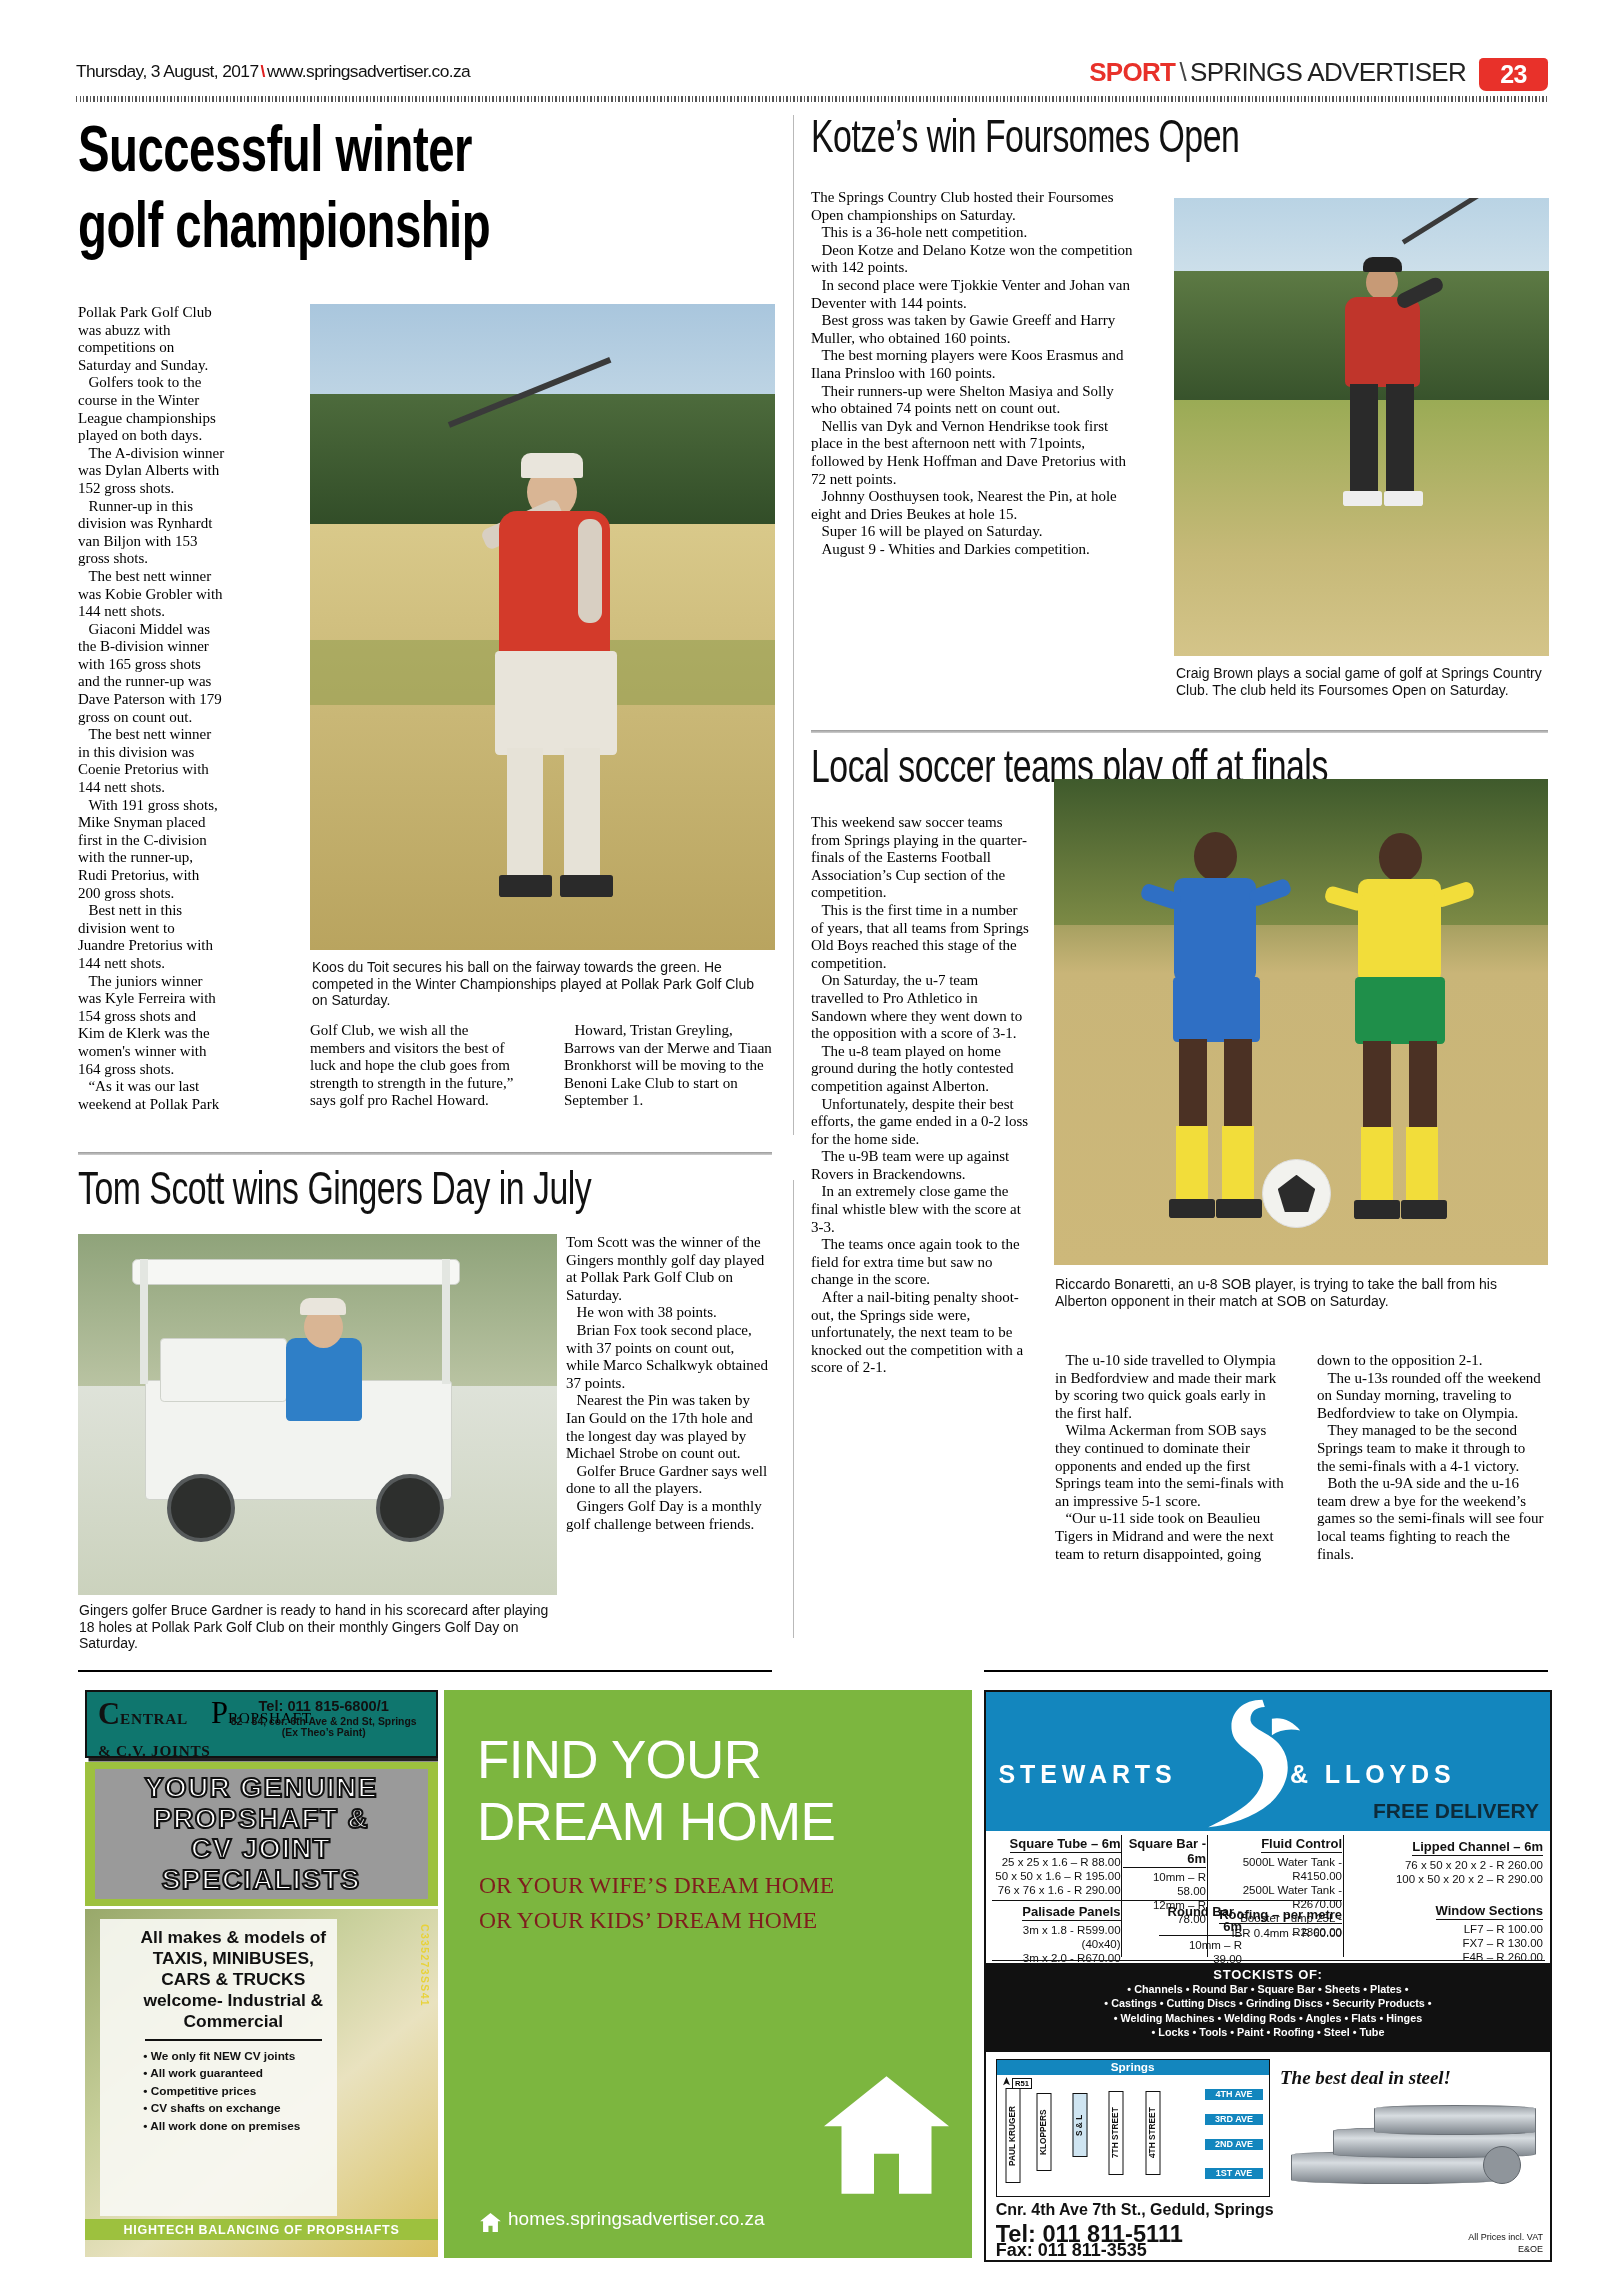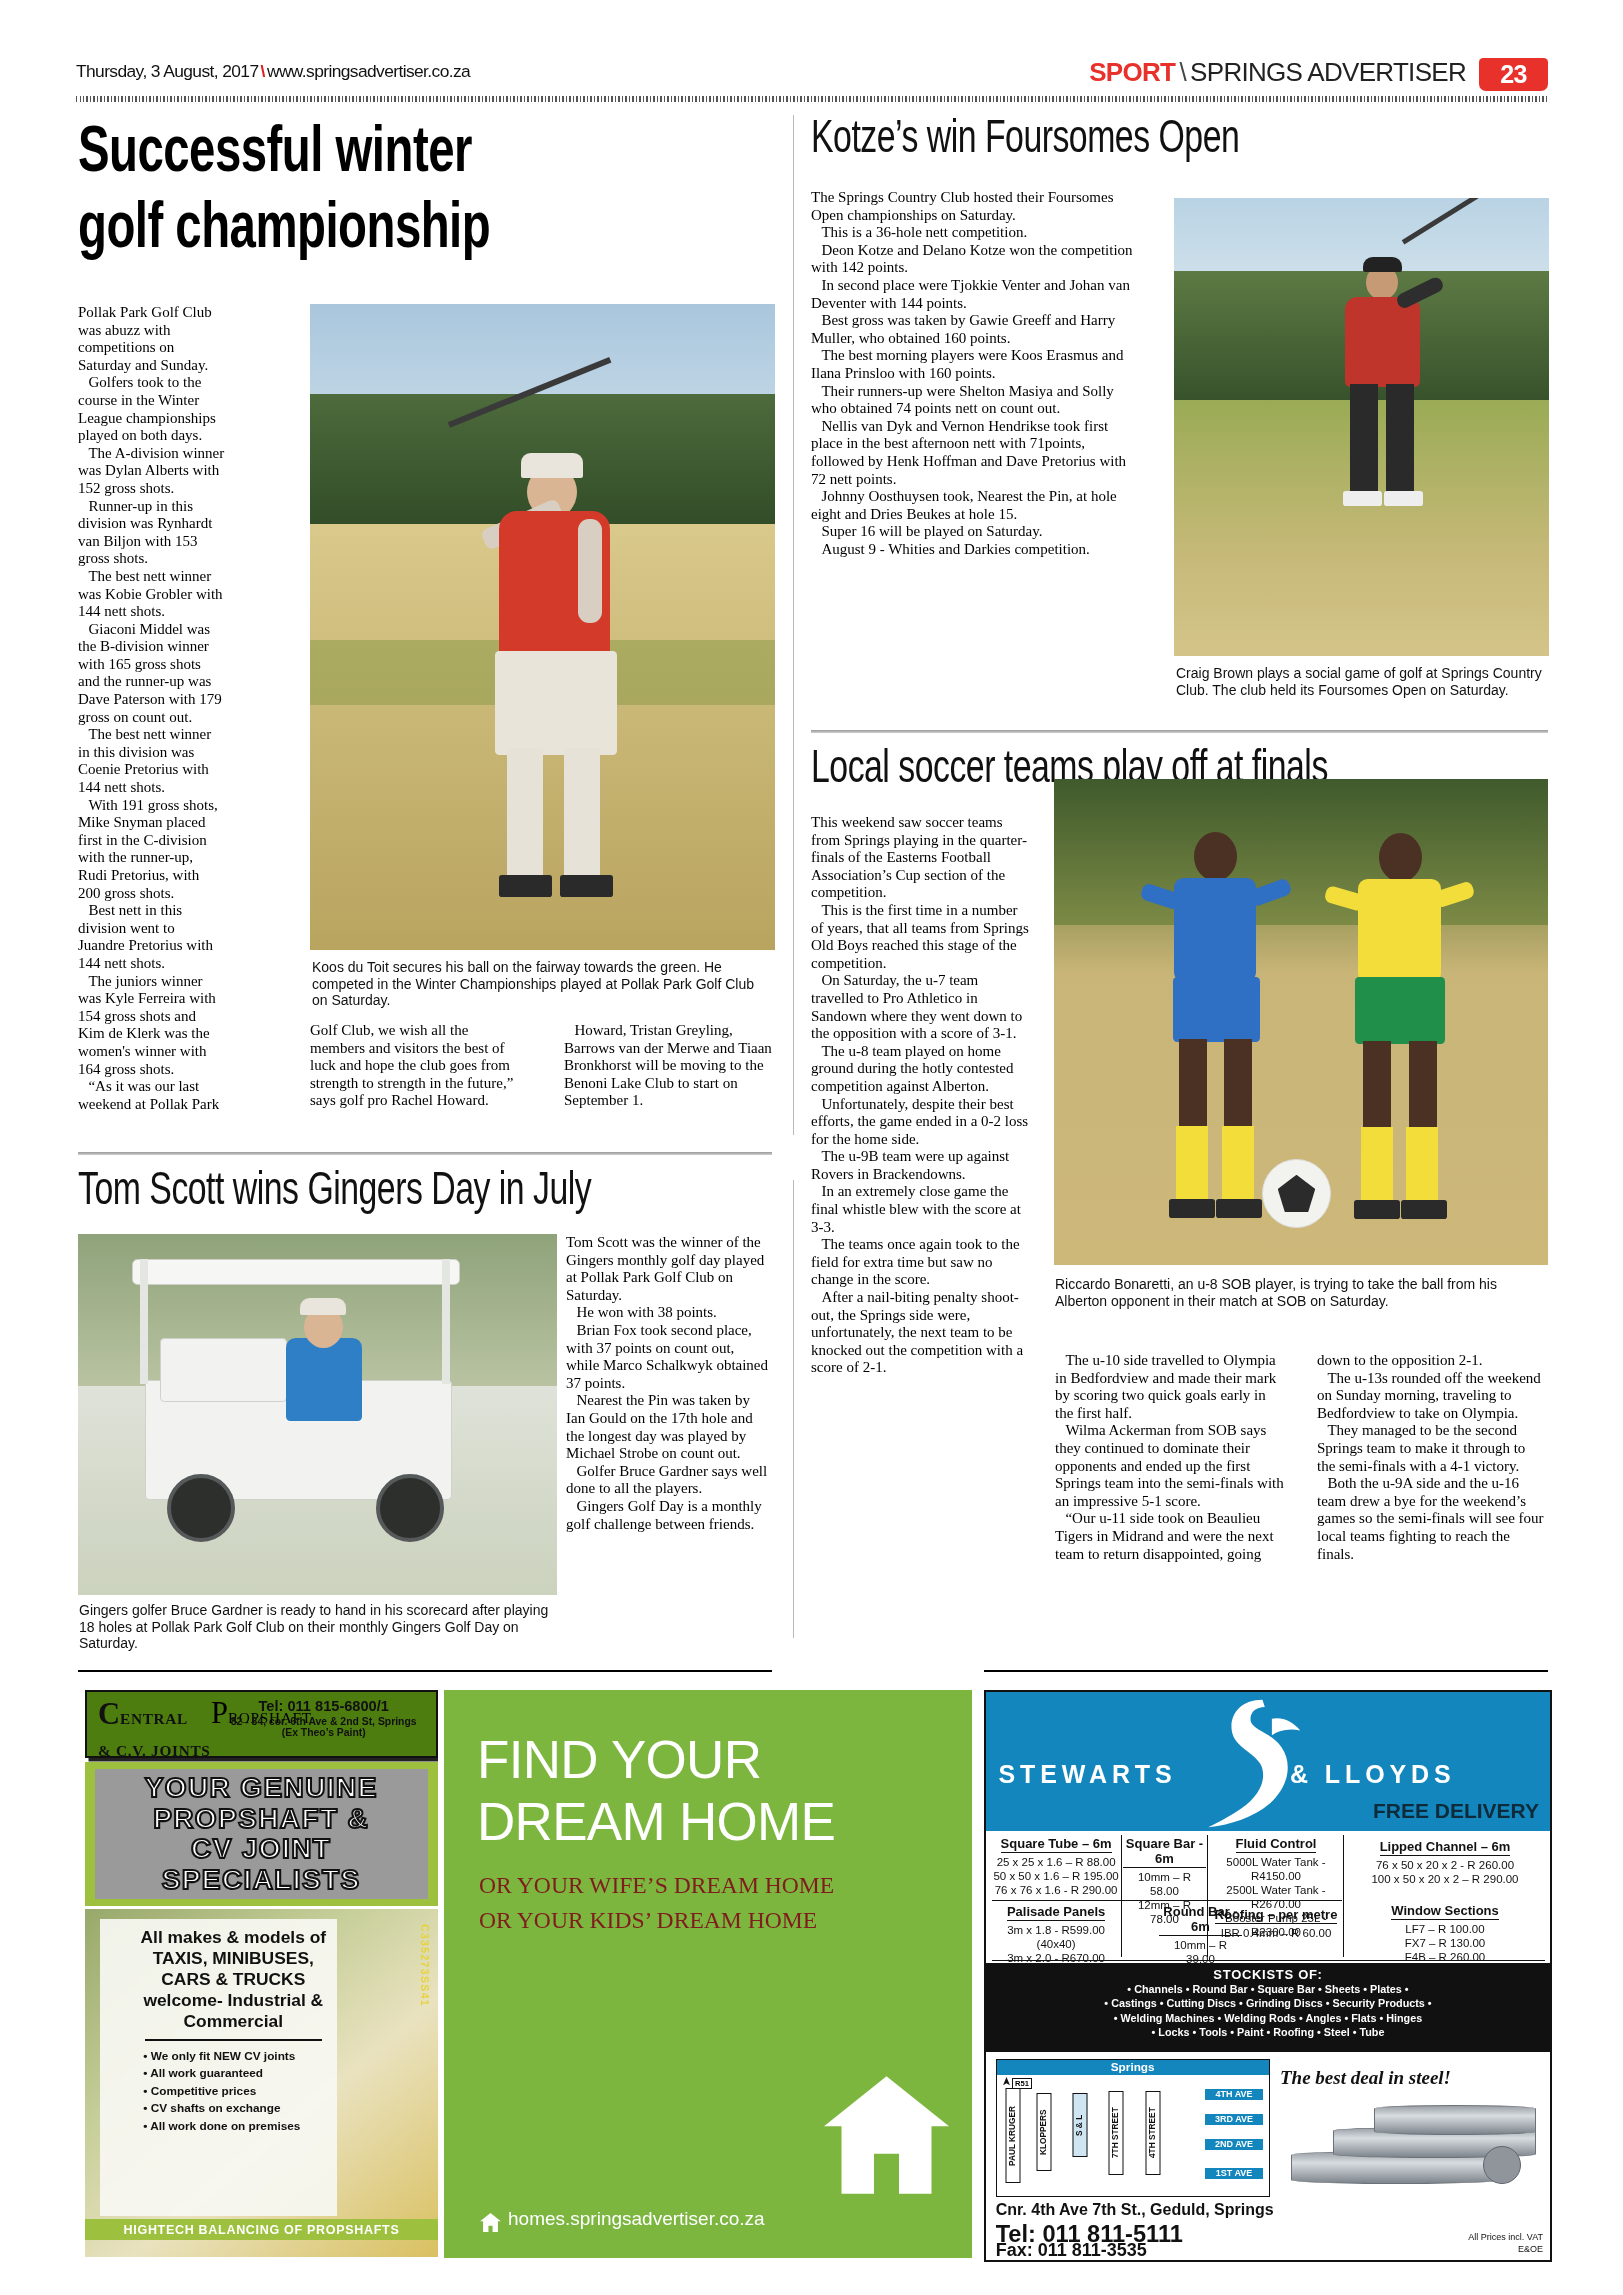--- a/index.html
+++ b/index.html
@@ -76,21 +76,21 @@
   
   .gc-bg{position:absolute;inset:0;background:linear-gradient(to bottom,#e7e9e4 0%,#dfe3da 40%,#cbd2bd 100%);}
   .gc-trees{position:absolute;left:0;top:0;right:0;height:42%;background:linear-gradient(to bottom,#8fa37a,#b9c3a2);}
   .gc-body{position:absolute;background:#f2f3f0;border-radius:4.2px;border:1.4px solid #cfd2cb;}
   .gc-roof{position:absolute;background:#f6f7f4;border-radius:5.6px;border:1.4px solid #ccd0c8;}
   .gc-wheel{position:absolute;border-radius:50%;background:#2d2f2d;border:4.2px solid #55595a;}
 
   
   .ad{position:absolute;overflow:hidden;}
 
-  .cp-box{position:absolute;left:0;top:0;right:0;height:64px;background:#4d7c0f;border:2.1px solid #111;box-shadow:3.5px 3.5px 0 #222;}
+  .cp-box{position:absolute;left:0;top:0;right:0;height:64px;background:#0f766e;border:2.1px solid #111;box-shadow:3.5px 3.5px 0 #222;}
   .cp-logo{position:absolute;left:11px;top:8.3px;font-family:"Liberation Serif",serif;font-weight:700;color:#111;}
   .cp-big{font-size:30.5px;line-height:28px;}
   .cp-sm{font-size:15.3px;letter-spacing:0.7px;}
   .cp-tel{position:absolute;right:8.3px;top:5.6px;text-align:center;font-family:"Liberation Sans",sans-serif;font-weight:700;color:#111;}
 
   .ad-green{position:absolute;left:0;background:#9dc13e;}
   .ad-grey{position:absolute;background:#9a9a9a;}
   .outline-txt{font-family:"Liberation Sans",sans-serif;font-weight:700;color:#fff;
     -webkit-text-stroke:2.1px #111;text-align:center;letter-spacing:1.4px;}
 
@@ -105,21 +105,21 @@
   .home-ad{position:absolute;background:#7cb63f;}
   .home-h{position:absolute;font-family:"Liberation Sans",sans-serif;font-weight:300;color:#fff;letter-spacing:-0.7px;}
   .home-sub{position:absolute;font-family:Liberation Serif, serif;font-weight:400;color:#7f1d1d;}
   .home-url{position:absolute;font-family:"Liberation Sans",sans-serif;color:#fff;font-size:19px;}
 
   
   .sl-wrap{position:absolute;border:2.1px solid #111;background:#fff;}
   .sl-head{position:absolute;left:0;right:0;top:0;background:#1386be;}
   .sl-logo{position:absolute;font-family:"Liberation Sans",sans-serif;font-weight:700;color:#fff;letter-spacing:4.9px;}
   .sl-free{position:absolute;font-family:"Liberation Sans",sans-serif;font-weight:700;color:#0d2b3a;}
-  .sl-cell{position:absolute;font-family:"Liberation Sans",sans-serif;text-align:center;color:#111;}
+  .sl-cell{position:absolute;font-family:"Liberation Sans",sans-serif;text-align:right;color:#111;}
   .sl-cell .t{font-weight:700;font-size:13px;border-bottom:1.4px solid #111;display:inline-block;padding-bottom:0.7px;margin-bottom:2.1px;}
   .sl-cell .r{font-size:11.5px;line-height:14px;}
   .sl-stock{position:absolute;left:0;right:0;background:#111;color:#fff;font-family:"Liberation Sans",sans-serif;font-weight:700;text-align:center;}
   .sl-map{position:absolute;border:1.4px solid #111;background:#fff;}
   .sl-mapband{position:absolute;left:0;right:0;background:#1386be;color:#fff;font-family:"Liberation Sans",sans-serif;font-weight:700;text-align:center;font-size:11.8px;}
   .sl-ave{position:absolute;background:#1386be;color:#fff;font-family:"Liberation Sans",sans-serif;font-weight:700;font-size:9px;text-align:center;}
   .sl-st{position:absolute;writing-mode:vertical-rl;transform:rotate(180deg);font-family:"Liberation Sans",sans-serif;font-weight:700;font-size:8.3px;color:#111;border:0.7px solid #111;text-align:center;}
   .sl-best{position:absolute;font-family:"Liberation Serif",serif;font-style:italic;font-weight:700;color:#111;}
   .sl-addr{position:absolute;font-family:"Liberation Sans",sans-serif;font-weight:700;color:#111;}
   .sl-tel{position:absolute;font-family:"Liberation Sans",sans-serif;font-weight:700;color:#111;}

